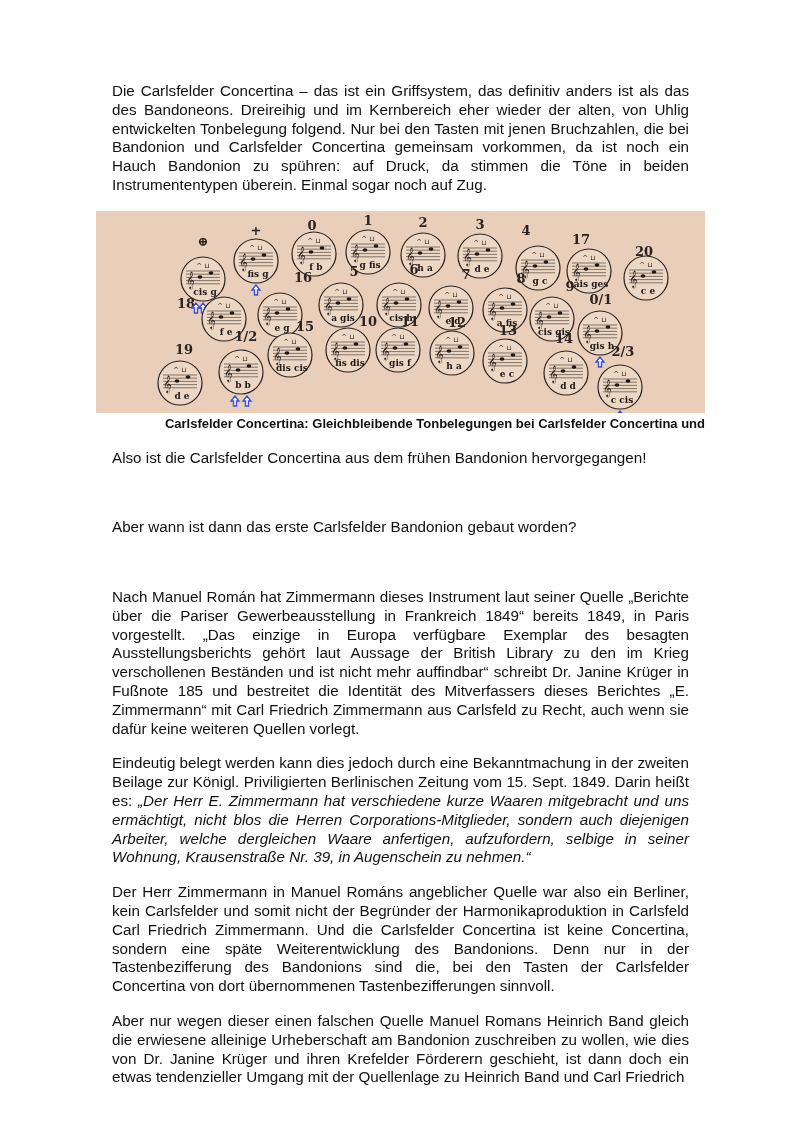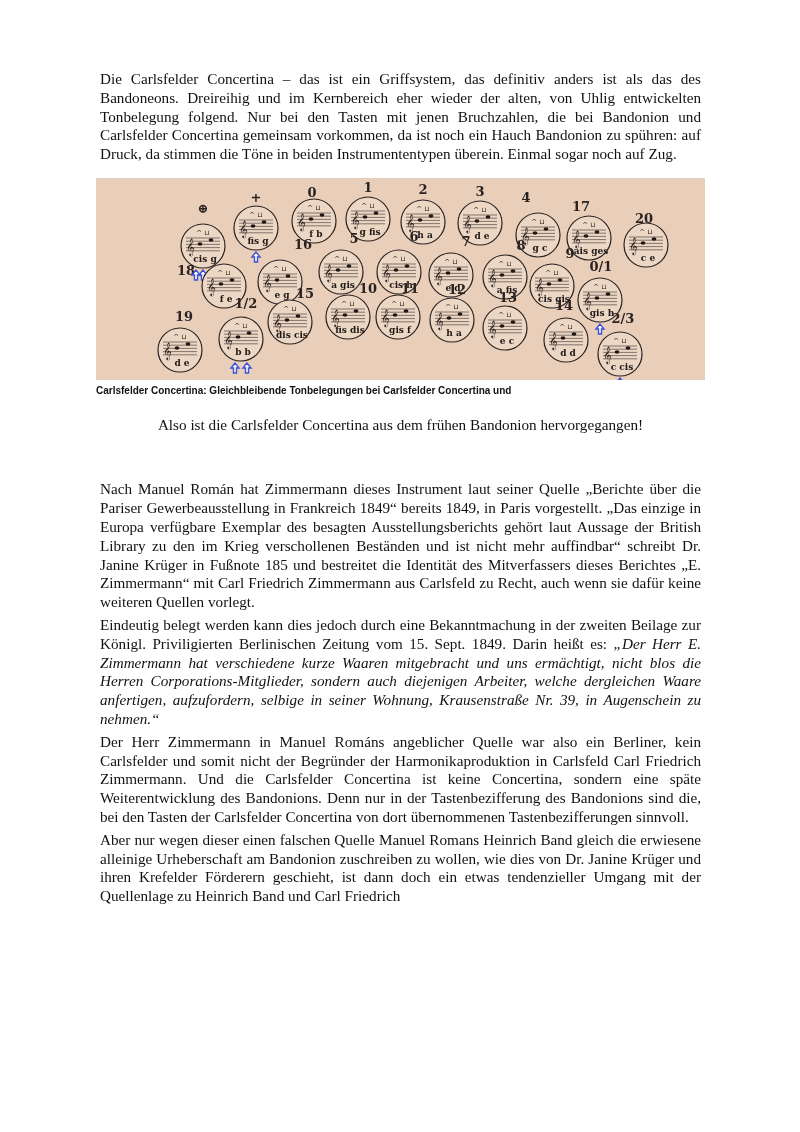--- a/index.html
+++ b/index.html
@@ -1,32 +1,32 @@
 <!DOCTYPE html>
 <html><head>
   <meta charset="utf-8">
   <style>
     html, body { margin: 0; padding: 0; background: #ffffff; }
     body { width: 800px; height: 1132px; position: relative; overflow: hidden; }
     .page { position: absolute; left: 96px; top: 66px; width: 609px; }
     .p {
-      font-family: Liberation Serif, serif;
+      font-family: Liberation Sans, sans-serif;
       font-size: 15.2px; line-height: 18.8px; color: #111;
-      text-align: justify; margin: 4px;
+      text-align: justify; margin: 16px;
     }
-    .p.left { text-align: center; }
+    .p.left { text-align: left; }
     .gap { height: 18.8px; }
     .figure {
       position: relative; width: 609px; height: 202px; margin-top: 14px;
       background: #e9cfba;
     }
     .figure svg { position: absolute; left: 0; top: 0; width: 609px; height: 202px; }
     .caption {
       font-family: "Liberation Sans", sans-serif; font-weight: bold;
-      font-size: 10px; line-height: 16px; text-align: left; color: #111;
+      font-size: 13px; line-height: 16px; text-align: right; color: #111;
       margin-top: 3px; margin-bottom: 17px;
     }
     .it { font-style: italic; }
   </style>
 </head>
 <body>
 
 <div class="page">
   <p class="p">Die Carlsfelder Concertina – das ist ein Griffsystem, das definitiv anders ist als das des Bandoneons. Dreireihig und im Kernbereich eher wieder der alten, von Uhlig entwickelten Tonbelegung folgend. Nur bei den Tasten mit jenen Bruchzahlen, die bei Bandonion und Carlsfelder Concertina gemeinsam vorkommen, da ist noch ein Hauch Bandonion zu spühren: auf Druck, da stimmen die Töne in beiden Instrumententypen überein. Einmal sogar noch auf Zug.</p>
 
@@ -404,18 +404,19 @@
           <path d="M524 200 l-4 5 h2.5 v5 h3 v-5 h2.5 z" fill="#ffffff" stroke="#3b4fd8" stroke-width="1.4"></path>
         </g>
       </svg>
   </div>
   <div class="caption">
     <div>Carlsfelder Concertina: Gleichbleibende Tonbelegungen bei Carlsfelder Concertina und</div>
   </div>
 
   <p class="p left">Also ist die Carlsfelder Concertina aus dem frühen Bandonion hervorgegangen!</p>
   <div class="gap"></div>
+  <p class="p left">Aber wann ist dann das erste Carlsfelder Bandonion gebaut worden?</p>
   <div class="gap"></div>
   <p class="p">Nach Manuel Román hat Zimmermann dieses Instrument laut seiner Quelle „Berichte über die Pariser Gewerbeausstellung in Frankreich 1849“ bereits 1849, in Paris vorgestellt. „Das einzige in Europa verfügbare Exemplar des besagten Ausstellungsberichts gehört laut Aussage der British Library zu den im Krieg verschollenen Beständen und ist nicht mehr auffindbar“ schreibt Dr. Janine Krüger in Fußnote 185 und bestreitet die Identität des Mitverfassers dieses Berichtes „E. Zimmermann“ mit Carl Friedrich Zimmermann aus Carlsfeld zu Recht, auch wenn sie dafür keine weiteren Quellen vorlegt.</p>
   <p class="p"><span>Eindeutig belegt werden kann dies jedoch durch eine Bekanntmachung in der zweiten Beilage zur Königl. Priviligierten Berlinischen Zeitung vom 15. Sept. 1849. Darin heißt es: </span><span class="it">„Der Herr E. Zimmermann hat verschiedene kurze Waaren mitgebracht und uns ermächtigt, nicht blos die Herren Corporations-Mitglieder, sondern auch diejenigen Arbeiter, welche dergleichen Waare anfertigen, aufzufordern, selbige in seiner Wohnung, Krausenstraße Nr. 39, in Augenschein zu nehmen.“</span></p>
   <p class="p">Der Herr Zimmermann in Manuel Románs angeblicher Quelle war also ein Berliner, kein Carlsfelder und somit nicht der Begründer der Harmonikaproduktion in Carlsfeld Carl Friedrich Zimmermann. Und die Carlsfelder Concertina ist keine Concertina, sondern eine späte Weiterentwicklung des Bandonions. Denn nur in der Tastenbezifferung des Bandonions sind die, bei den Tasten der Carlsfelder Concertina von dort übernommenen Tastenbezifferungen sinnvoll.</p>
   <p class="p">Aber nur wegen dieser einen falschen Quelle Manuel Romans Heinrich Band gleich die erwiesene alleinige Urheberschaft am Bandonion zuschreiben zu wollen, wie dies von Dr. Janine Krüger und ihren Krefelder Förderern geschieht, ist dann doch ein etwas tendenzieller Umgang mit der Quellenlage zu Heinrich Band und Carl Friedrich</p>
 </div>
 
 </body></html>

